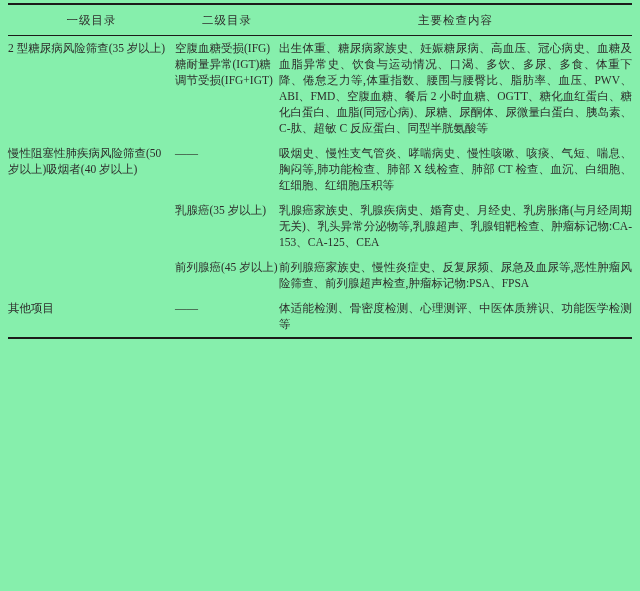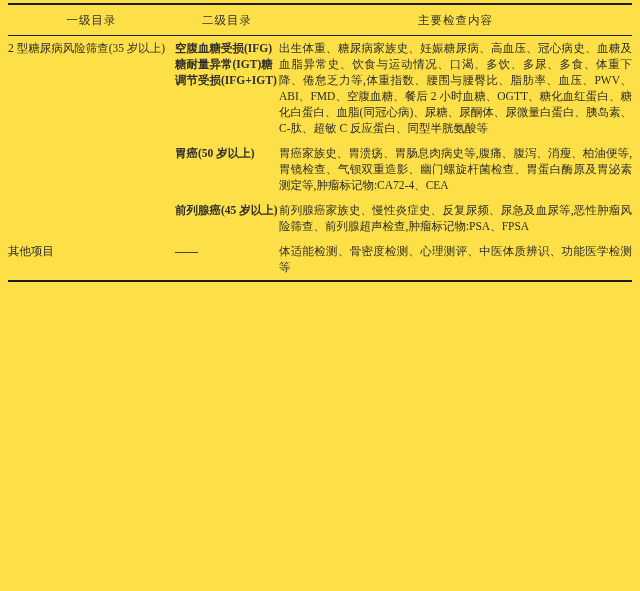--- a/index.html
+++ b/index.html
@@ -3,21 +3,21 @@
 <meta charset="utf-8">
 <style>
   html, body {
     margin: 0;
     padding: 0;
     background: #f6f4f2;
   }
   .page {
     width: 640px;
     height: 591px;
-    background: #fde047;
+    background: #86efac;
     box-sizing: border-box;
     padding: 3px 8px 0 8px;
     overflow: hidden;
   }
   table.doc-table {
     width: 624px;
     border-collapse: collapse;
     table-layout: fixed;
     font-family: "Liberation Serif", "DejaVu Serif", serif;
     font-size: 11.5px;
@@ -36,21 +36,21 @@
   table.doc-table tbody tr.last {
     border-bottom: 2px solid #1c1b1a;
   }
   table.doc-table td {
     vertical-align: top;
     padding: 4px 0 5px 0;
     line-height: 16px;
     margin-top: 44px;
   }
   td.c1 { padding-left: 7px; padding-right: 8px; }
-  td.c2 { padding-right: 8px; font-weight: bold; }
+  td.c2 { padding-right: 8px; }
   td.c3 { text-align: justify; padding-right: 1px; }
   col.col1 { width: 167px; }
   col.col2 { width: 104px; }
   col.col3 { width: 353px; }
 </style>
 </head>
 <body>
 
 <div class="page">
   <table class="doc-table">
@@ -66,23 +66,28 @@
         <th>主要检查内容</th>
       </tr>
     </thead>
     <tbody>
       <tr>
         <td class="c1">2 型糖尿病风险筛查(35 岁以上)</td>
         <td class="c2">空腹血糖受损(IFG)糖耐量异常(IGT)糖调节受损(IFG+IGT)</td>
         <td class="c3">出生体重、糖尿病家族史、妊娠糖尿病、高血压、冠心病史、血糖及血脂异常史、饮食与运动情况、口渴、多饮、多尿、多食、体重下降、倦怠乏力等,体重指数、腰围与腰臀比、脂肪率、血压、PWV、ABI、FMD、空腹血糖、餐后 2 小时血糖、OGTT、糖化血红蛋白、糖化白蛋白、血脂(同冠心病)、尿糖、尿酮体、尿微量白蛋白、胰岛素、C-肽、超敏 C 反应蛋白、同型半胱氨酸等</td>
       </tr>
       <tr>
+        <td class="c1">慢性阻塞性肺疾病风险筛查(50 岁以上)吸烟者(40 岁以上)</td>
+        <td class="c2">——</td>
+        <td class="c3">吸烟史、慢性支气管炎、哮喘病史、慢性咳嗽、咳痰、气短、喘息、胸闷等,肺功能检查、肺部 X 线检查、肺部 CT 检查、血沉、白细胞、红细胞、红细胞压积等</td>
+      </tr>
+      <tr>
         <td class="c1"></td>
-        <td class="c2">胃癌(50 岁以上)</td>
-        <td class="c3">胃癌家族史、胃溃疡、胃肠息肉病史等,腹痛、腹泻、消瘦、柏油便等,胃镜检查、气钡双重造影、幽门螺旋杆菌检查、胃蛋白酶原及胃泌素测定等,肿瘤标记物:CA72-4、CEA</td>
+        <td class="c2">乳腺癌(35 岁以上)</td>
+        <td class="c3">乳腺癌家族史、乳腺疾病史、婚育史、月经史、乳房胀痛(与月经周期无关)、乳头异常分泌物等,乳腺超声、乳腺钼靶检查、肿瘤标记物:CA-153、CA-125、CEA</td>
       </tr>
       <tr>
         <td class="c1"></td>
         <td class="c2">前列腺癌(45 岁以上)</td>
         <td class="c3">前列腺癌家族史、慢性炎症史、反复尿频、尿急及血尿等,恶性肿瘤风险筛查、前列腺超声检查,肿瘤标记物:PSA、FPSA</td>
       </tr>
       <tr class="last">
         <td class="c1">其他项目</td>
         <td class="c2">——</td>
         <td class="c3">体适能检测、骨密度检测、心理测评、中医体质辨识、功能医学检测等</td>

